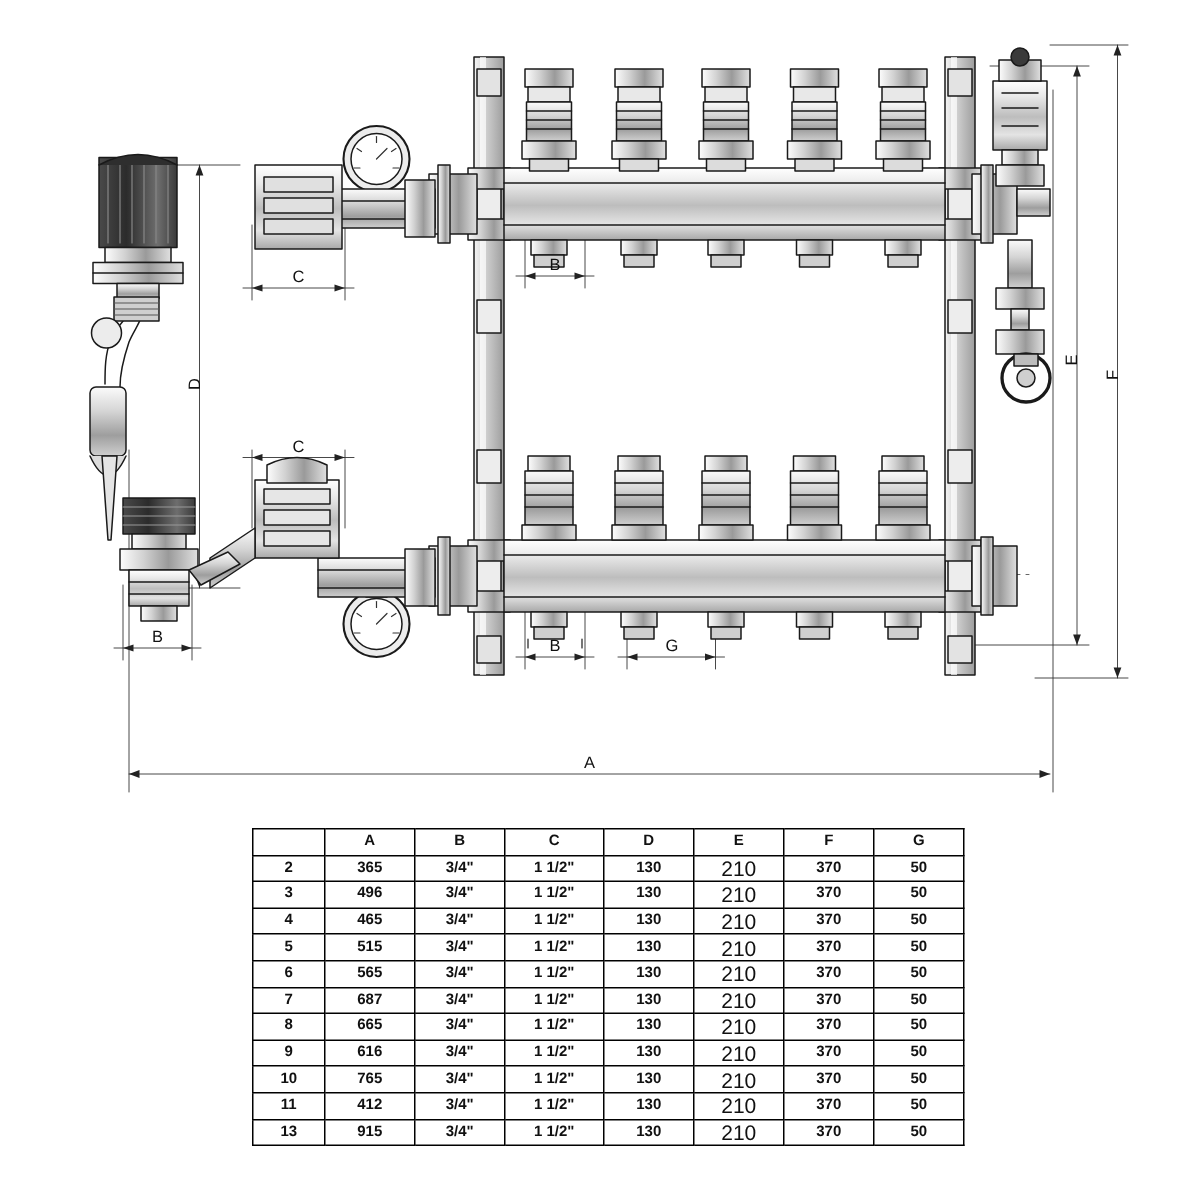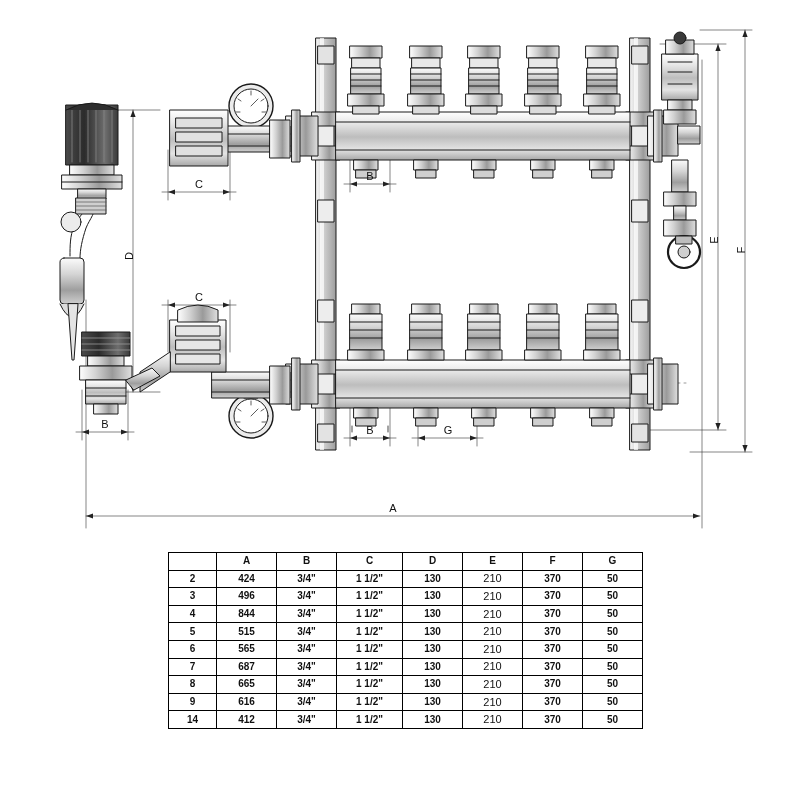--- a/index.html
+++ b/index.html
@@ -56,21 +56,21 @@
   }
   table.spec col.c0 { width: 48px; }
   table.spec col.c1 { width: 60px; }
   table.spec col.c2 { width: 60px; }
   table.spec col.c3 { width: 66px; }
   table.spec col.c4 { width: 60px; }
   table.spec col.c5 { width: 60px; }
   table.spec col.c6 { width: 60px; }
   table.spec col.c7 { width: 60px; }
   table.spec td.small {
-    font-size: 11px;
+    font-size: 14px;
     font-weight: normal;
   }
   .dim-label {
     font-size: 11px;
     font-family: "Liberation Sans", sans-serif;
     fill: #111;
   }
 </style>
 </head>
 <body>
@@ -516,41 +516,41 @@
           <th>C</th>
           <th>D</th>
           <th>E</th>
           <th>F</th>
           <th>G</th>
         </tr>
       </thead>
       <tbody id="spec-body">
           <tr>
             <td>2</td>
-            <td>424</td>
+            <td>365</td>
             <td>3/4"</td>
             <td>1 1/2"</td>
             <td>130</td>
             <td class="small">210</td>
             <td>370</td>
             <td>50</td>
           </tr>
           <tr>
             <td>3</td>
             <td>496</td>
             <td>3/4"</td>
             <td>1 1/2"</td>
             <td>130</td>
             <td class="small">210</td>
             <td>370</td>
             <td>50</td>
           </tr>
           <tr>
             <td>4</td>
-            <td>844</td>
+            <td>465</td>
             <td>3/4"</td>
             <td>1 1/2"</td>
             <td>130</td>
             <td class="small">210</td>
             <td>370</td>
             <td>50</td>
           </tr>
           <tr>
             <td>5</td>
             <td>515</td>
@@ -595,22 +595,42 @@
             <td>9</td>
             <td>616</td>
             <td>3/4"</td>
             <td>1 1/2"</td>
             <td>130</td>
             <td class="small">210</td>
             <td>370</td>
             <td>50</td>
           </tr>
           <tr>
-            <td>14</td>
+            <td>10</td>
+            <td>765</td>
+            <td>3/4"</td>
+            <td>1 1/2"</td>
+            <td>130</td>
+            <td class="small">210</td>
+            <td>370</td>
+            <td>50</td>
+          </tr>
+          <tr>
+            <td>11</td>
             <td>412</td>
+            <td>3/4"</td>
+            <td>1 1/2"</td>
+            <td>130</td>
+            <td class="small">210</td>
+            <td>370</td>
+            <td>50</td>
+          </tr>
+          <tr>
+            <td>13</td>
+            <td>915</td>
             <td>3/4"</td>
             <td>1 1/2"</td>
             <td>130</td>
             <td class="small">210</td>
             <td>370</td>
             <td>50</td>
           </tr>
         </tbody>
     </table>
   </div>

